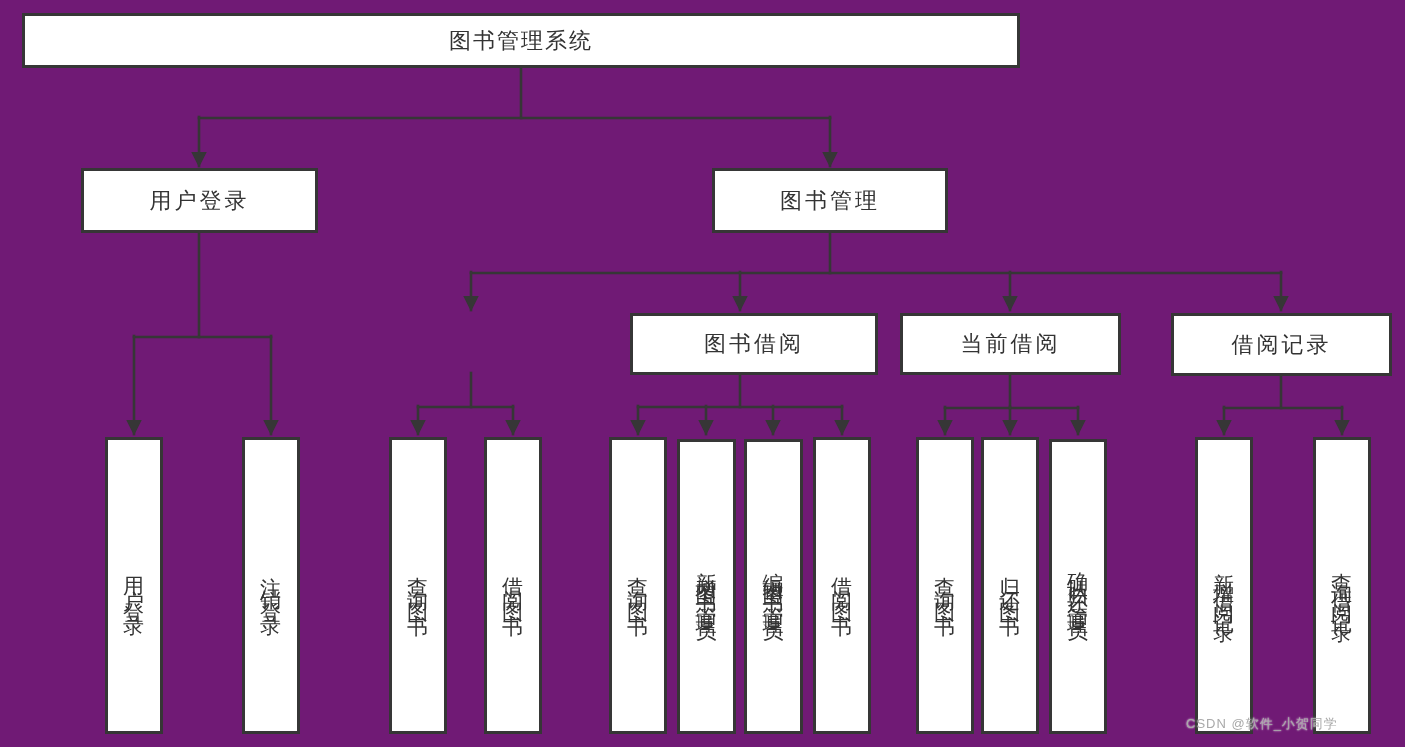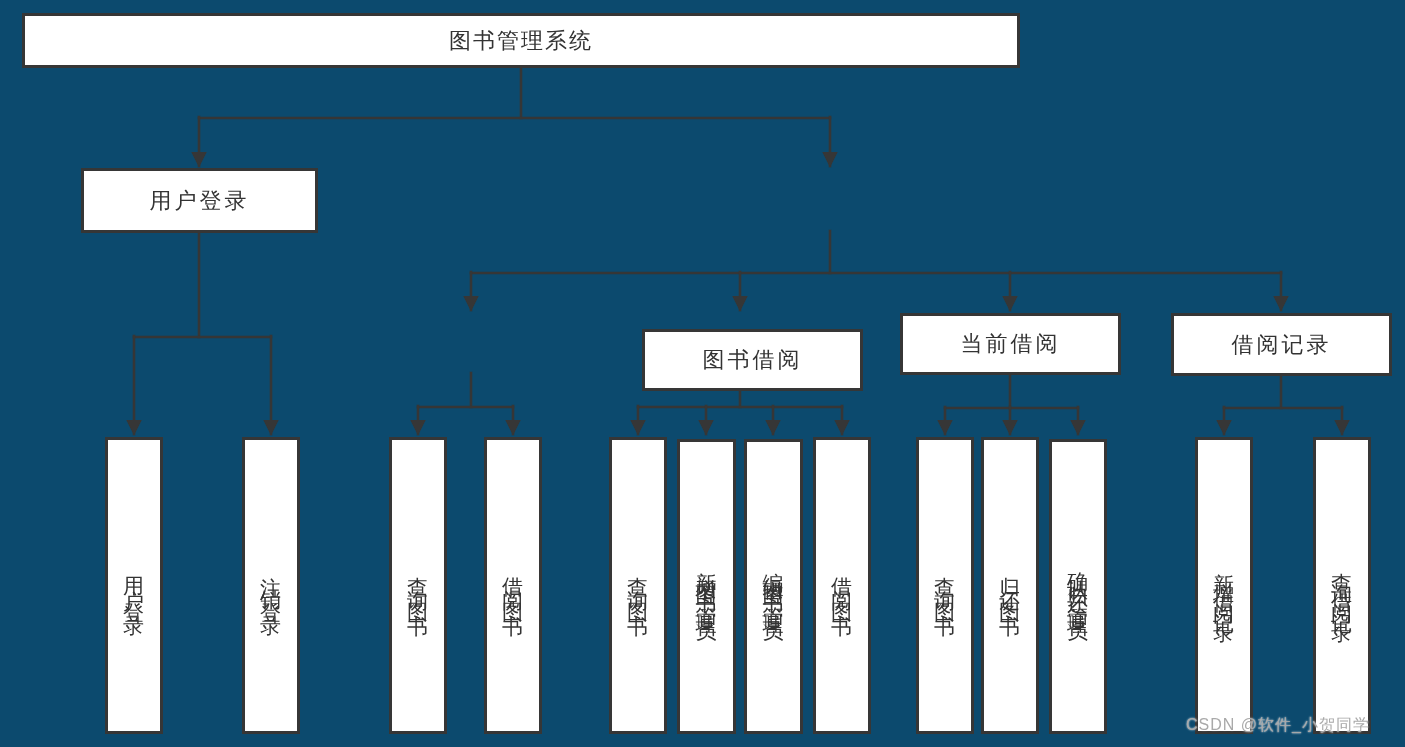--- a/index.html
+++ b/index.html
@@ -1,38 +1,38 @@
 <!DOCTYPE html>
 <html><head>
 <meta charset="utf-8">
 <style>
   html,body { margin:0; padding:0; background:#ffffff; }
   body { font-family:"Liberation Sans", sans-serif; }
   #canvas {
-    position:relative; width:1405px; height:747px; background:#0c4a6e; overflow:hidden;
+    position:relative; width:1405px; height:747px; background:#701a75; overflow:hidden;
   }
   #wires { position:absolute; left:0; top:0; width:1405px; height:747px; }
   .box {
     position:absolute; box-sizing:border-box;
     border:3px solid #363636; background:#ffffff;
     display:flex; align-items:center; justify-content:center;
     color:#333333;
   }
   .h-label { font-size:22px; letter-spacing:3px; white-space:nowrap; }
   .root-label { font-size:22px; letter-spacing:2px; }
   .v-box span {
     writing-mode:vertical-rl; text-orientation:mixed;
     font-size:21px; line-height:1; white-space:nowrap;
   }
   .sp4 { letter-spacing:13px; }
   .sp6 { letter-spacing:10px; }
   .spL { letter-spacing:7px; }
   #watermark {
     position:absolute; left:1186px; top:715px;
-    font-size:16px; letter-spacing:1px; color:#a9a9a9;
+    font-size:13px; letter-spacing:1px; color:#a9a9a9;
     white-space:nowrap; text-shadow:0 0 2px #ffffff;
   }
 </style>
 </head>
 <body>
 
 <div id="canvas">
 
   <svg id="wires" viewBox="0 0 1405 747" xmlns="http://www.w3.org/2000/svg">
     <defs>
@@ -84,22 +84,25 @@
     </g>
   </svg>
 
   <div class="box" style="left:22px; top:13px; width:998px; height:55px;">
     <span class="root-label">图书管理系统</span>
   </div>
 
   <div class="box" style="left:81px; top:168px; width:237px; height:65px;">
     <span class="h-label">用户登录</span>
   </div>
+  <div class="box" style="left:712px; top:168px; width:236px; height:65px;">
+    <span class="h-label">图书管理</span>
+  </div>
 
-  <div class="box" style="left:630px; top:329px; width:221px; height:62px;margin-left:12px;">
+  <div class="box" style="left:630px; top:313px; width:248px; height:62px;">
     <span class="h-label">图书借阅</span>
   </div>
   <div class="box" style="left:900px; top:313px; width:221px; height:62px;align-items:center;">
     <span class="h-label">当前借阅</span>
   </div>
   <div class="box" style="left:1171px; top:313px; width:221px; height:63px;font-family:Liberation Mono, monospace;">
     <span class="h-label">借阅记录</span>
   </div>
 
   <div class="box v-box" style="left:105px; top:437px; width:58px; height:297px;">

